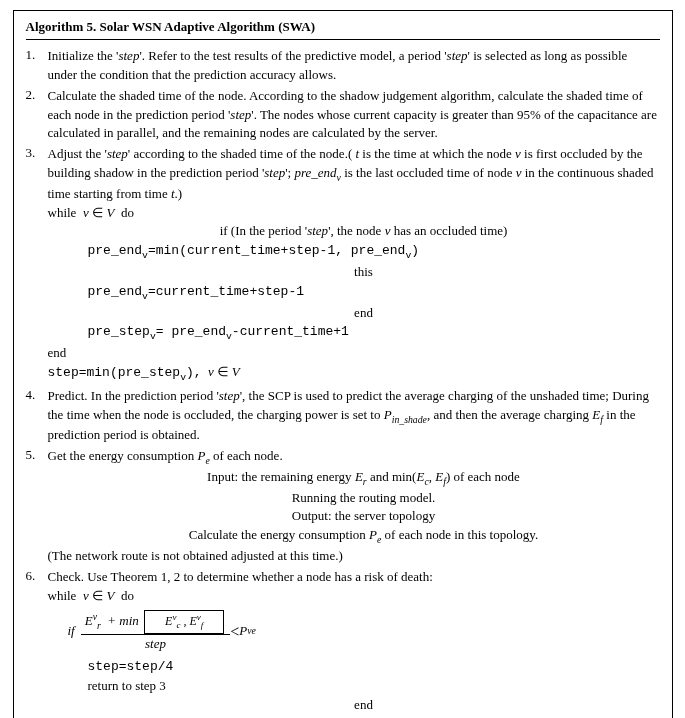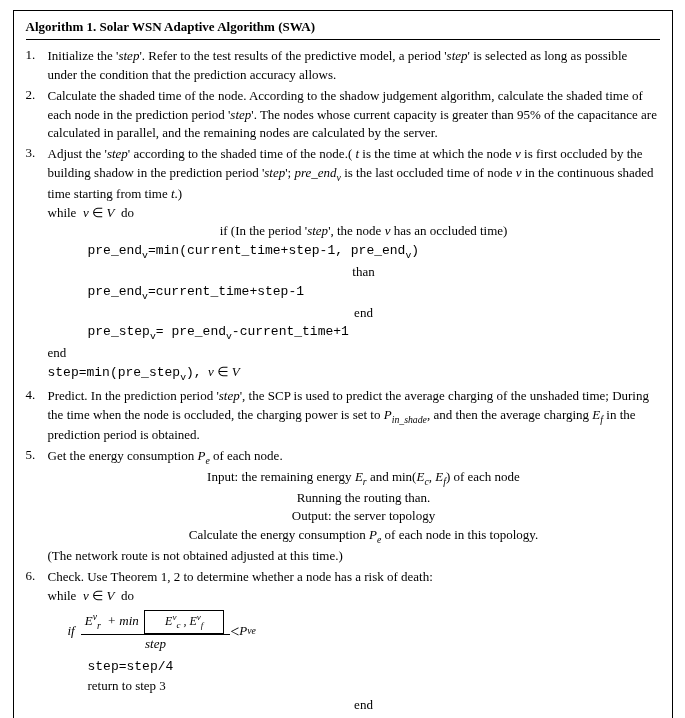--- a/index.html
+++ b/index.html
@@ -53,21 +53,21 @@
     .mono {
       font-family: 'Courier New', Courier, monospace;
     }
     sub { font-size: 0.75em; }
     sup { font-size: 0.75em; }
   </style>
 </head>
 <body>
 
 <div class="algorithm-box">
-  <div class="algorithm-title">Algorithm 1. Solar WSN Adaptive Algorithm (SWA)</div>
+  <div class="algorithm-title">Algorithm 5. Solar WSN Adaptive Algorithm (SWA)</div>
 
   <table class="steps-table">
 
     <tbody>
         <tr>
       <td class="step-num">1.</td>
       <td class="step-content">
         <p>Initialize the '<span class="italic">step</span>'. Refer to the test results of the predictive model, a period '<span class="italic">step</span>' is selected as long as possible under the condition that the prediction accuracy allows.</p>
       </td>
     </tr>
@@ -79,42 +79,42 @@
       </td>
     </tr>
 
     <tr>
       <td class="step-num">3.</td>
       <td class="step-content">
         <p>Adjust the '<span class="italic">step</span>' according to the shaded time of the node.( <span class="italic">t</span> is the time at which the node <span class="italic">v</span> is first occluded by the building shadow in the prediction period '<span class="italic">step</span>'; <span class="italic">pre_end<sub>v</sub></span> is the last occluded time of node <span class="italic">v</span> in the continuous shaded time starting from time <span class="italic">t</span>.)</p>
         <p>while &nbsp;<span class="italic">v</span> ∈ <span class="italic">V</span> &nbsp;do</p>
         <p class="indent1">if (In the period '<span class="italic">step</span>', the node <span class="italic">v</span> has an occluded time)</p>
         <p class="indent2"><span class="mono">pre_end<sub>v</sub>=min(current_time+step-1, pre_end<sub>v</sub>)</span></p>
-        <p class="indent1">than</p>
+        <p class="indent1">this</p>
         <p class="indent2"><span class="mono">pre_end<sub>v</sub>=current_time+step-1</span></p>
         <p class="indent1">end</p>
         <p class="indent2"><span class="mono">pre_step<sub>v</sub>= pre_end<sub>v</sub>-current_time+1</span></p>
         <p>end</p>
         <p><span class="mono">step=min(pre_step<sub>v</sub>),</span> &nbsp;<span class="italic">v</span> ∈ <span class="italic">V</span></p>
       </td>
     </tr>
 
     <tr>
       <td class="step-num">4.</td>
       <td class="step-content">
         <p>Predict. In the prediction period '<span class="italic">step</span>', the SCP is used to predict the average charging of the unshaded time; During the time when the node is occluded, the charging power is set to <span class="italic">P<sub>in_shade</sub></span>, and then the average charging <span class="italic">E<sub>f</sub></span> in the prediction period is obtained.</p>
       </td>
     </tr>
 
     <tr>
       <td class="step-num">5.</td>
       <td class="step-content">
         <p>Get the energy consumption <span class="italic">P<sub>e</sub></span> of each node.</p>
         <p class="indent1">Input: the remaining energy <span class="italic">E<sub>r</sub></span> and min(<span class="italic">E<sub>c</sub></span>, <span class="italic">E<sub>f</sub></span>) of each node</p>
-        <p class="indent1">Running the routing than.</p>
+        <p class="indent1">Running the routing model.</p>
         <p class="indent1">Output: the server topology</p>
         <p class="indent1">Calculate the energy consumption <span class="italic">P<sub>e</sub></span> of each node in this topology.</p>
         <p>(The network route is not obtained adjusted at this time.)</p>
       </td>
     </tr>
 
     <tr>
       <td class="step-num">6.</td>
       <td class="step-content">
         <p>Check. Use <span class="bold">Theorem 1, 2</span> to determine whether a node has a risk of death:</p>

